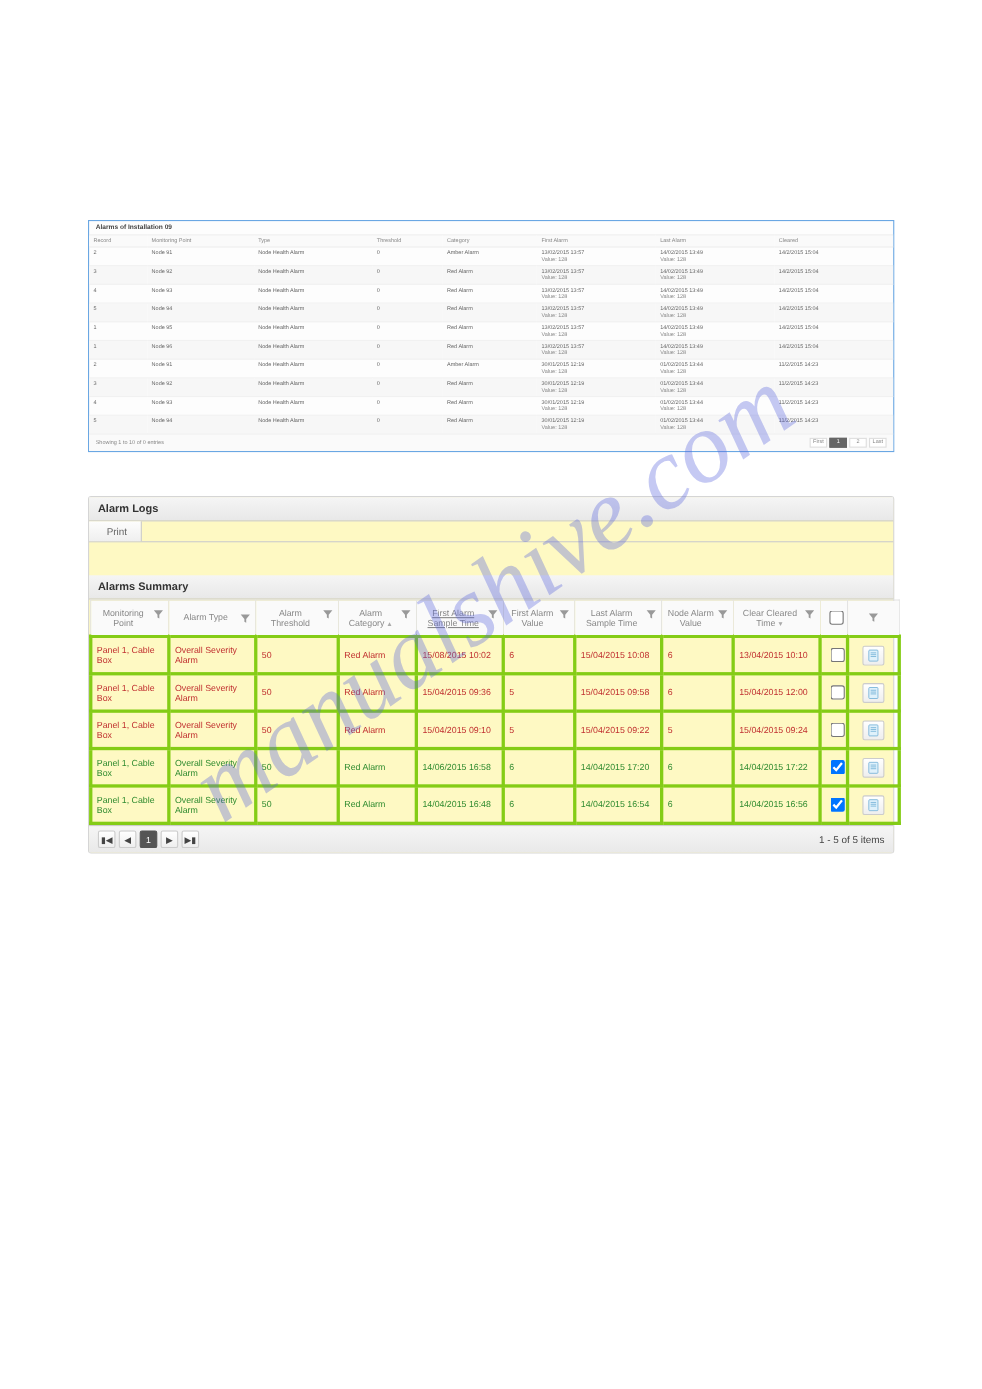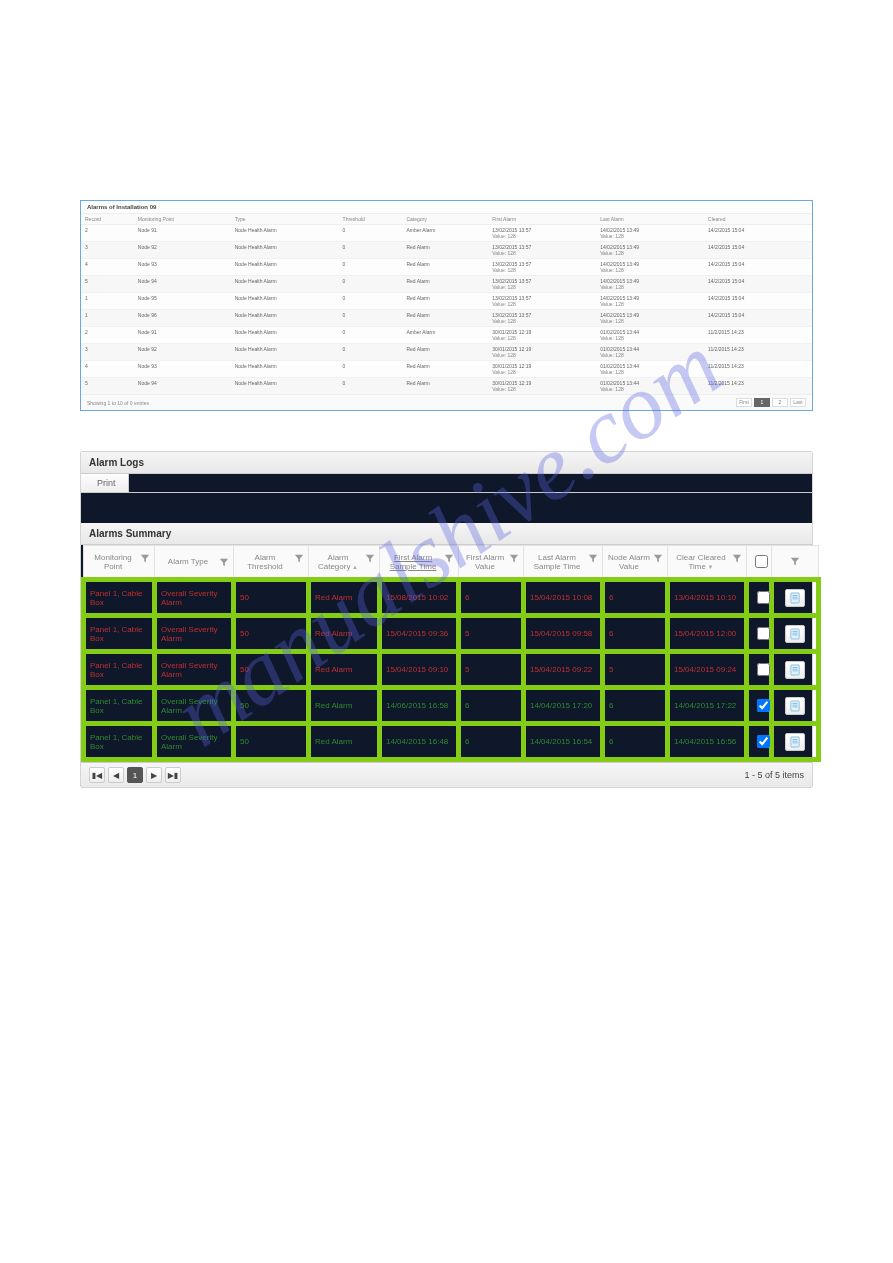--- a/index.html
+++ b/index.html
@@ -87,21 +87,21 @@
     text-align: center;
     line-height: 1;
   }
   .top-pager .cur { background: #666; color: #fff; border-color: #666; }
 
   
   .logs-panel {
     margin: 0 80px;
     border: 1px solid #d5d5d5;
     border-radius: 3px;
-    background: #0f172a;
+    background: #fef9c3;
   }
   .logs-header, .summary-header {
     background: linear-gradient(#f5f5f5, #e8e8e8);
     border-bottom: 1px solid #ccc;
     padding: 5px 8px;
     font-size: 10px;
     color: #333;
     font-weight: bold;
   }
   .print-bar {
@@ -134,21 +134,21 @@
   }
   .th-wrap { display:flex; align-items:flex-start; justify-content:space-between; gap:2px; }
   .th-label { text-align:center; flex:1; }
   .th-sort { font-size:6px; color:#aaa; margin-top:1px; }
   .filter-icon {
     width: 10px; height: 10px;
     display: inline-block;
   }
   .filter-icon svg { width: 10px; height: 10px; }
   .sum-row td {
-    border: 5px solid #84cc16;
+    border: 3px solid #84cc16;
     padding: 6px 4px;
     font-size: 8px;
     vertical-align: middle;
   }
   .red { color: #c03030; }
   .green { color: #2f8b2f; }
   .chk { text-align: center; }
   .detail-btn {
     display: inline-flex;
     align-items: center;

